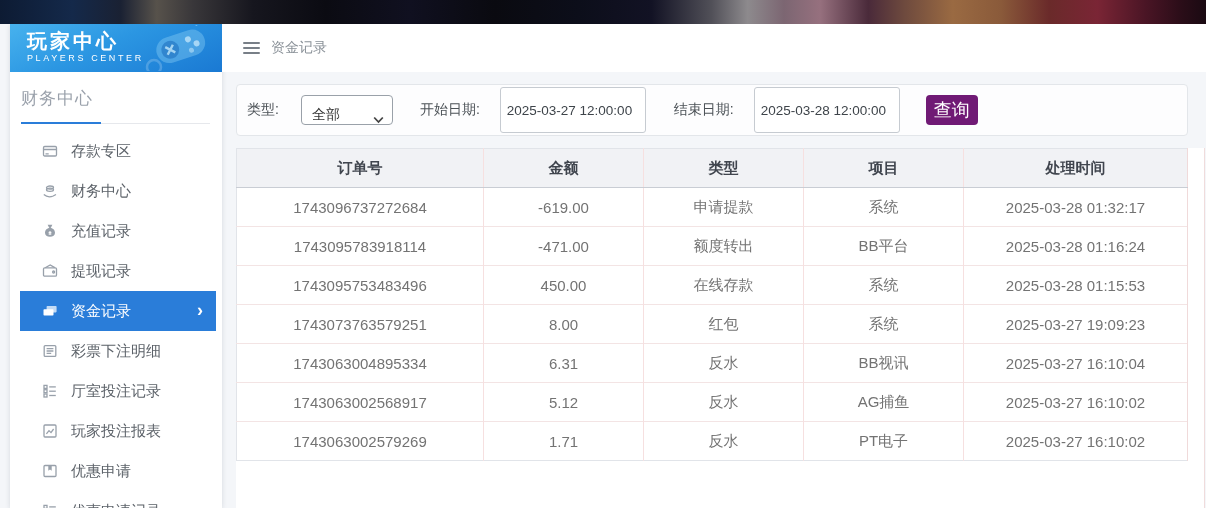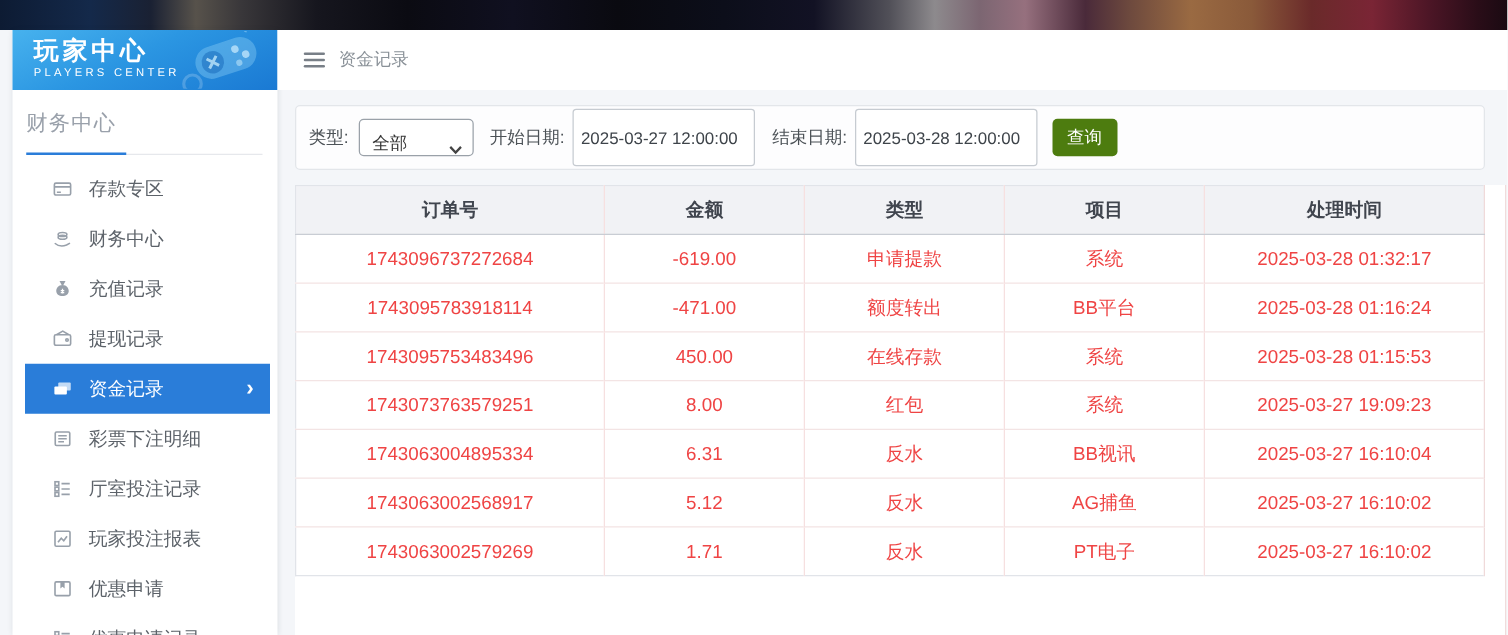--- a/index.html
+++ b/index.html
@@ -34,38 +34,38 @@
   .mi-chevron { position:absolute; right:13px; top:9px; font-size:18px; line-height:20px; color:#fff; font-weight:bold; }
 
   
   .main { position:absolute; left:222px; top:24px; width:984px; height:484px; }
   .crumb { height:48px; background:#fff; display:flex; align-items:center; padding-left:21px; }
   .hamburger { width:17px; display:flex; flex-direction:column; gap:3px; cursor:pointer; }
   .hamburger span { height:2px; background:#787f87; border-radius:1px; }
   .crumb-label { margin-left:11px; font-size:14px; color:#8a9198; }
 
   .filter-panel { margin:12px 18px 0 14px; height:52px; background:#fdfdfe; border:1px solid #e3e6ea;
-    border-radius:4px; display:flex; align-items:center; padding:0 10px; }
+    border-radius:4px; display:flex; align-items:center; padding:0 10px;gap:14px; }
   .f-label { font-size:14px; color:#4c5257; white-space:nowrap; }
   .lab-start { margin-left:13px; }
   .lab-end { margin-left:14px; }
   .f-select { width:92px; height:30px; border:1px solid #9aa1a9; border-radius:4px; background:#fff;
     display:flex; align-items:flex-end; justify-content:space-between; padding:0 8px 0 10px;
     margin-left:8px; font-size:14px; color:#333; cursor:pointer; }
   .f-input { width:146px; height:46px; border:1px solid #c6cbd1; border-radius:3px; font-size:13.5px;
     color:#3e444a; padding:0 6px; margin-left:6px; font-family:inherit; background:#fff; }
-  .f-btn { margin-left:12px; width:52px; height:30px; background:#4d7c0f; color:#fff; border:none;
-    border-radius:4px; font-size:14px; font-family:inherit; cursor:pointer; }
+  .f-btn { margin-left:12px; width:52px; height:30px; background:#701a75; color:#fff; border:none;
+    border-radius:4px; font-size:18px; font-family:inherit; cursor:pointer; }
 
   .table-zone { position:relative; margin:12px 0 0 14px; width:969px; height:360px; background:#fff;
     overflow:hidden; border-right:1px solid #f0dcdc; }
   table.data-table { border-collapse:collapse; table-layout:fixed; width:951px; border:1px solid #e1e4e9;padding-left:16px; }
   .data-table th { height:39px; background:#f1f2f5; font-size:15px; font-weight:700; color:#40454e;
     text-align:center; border-bottom:1px solid #c9cdd4; }
-  .data-table td { height:39px; font-size:15px; color:#ef4444; text-align:center; border-top:1px solid #f3e4e4; }
+  .data-table td { height:39px; font-size:15px; color:#737373; text-align:center; border-top:1px solid #f3e4e4; }
   .data-table th + th, .data-table td + td { border-left:1px solid #f6e0e0; }
   .data-table th:last-child, .data-table td:last-child { border-right:1px solid #f0dada; }
 </style>
 </head>
 <body>
 
 <div class="top-banner"></div>
 
 <div class="sidebar">
   <div class="sb-header">

